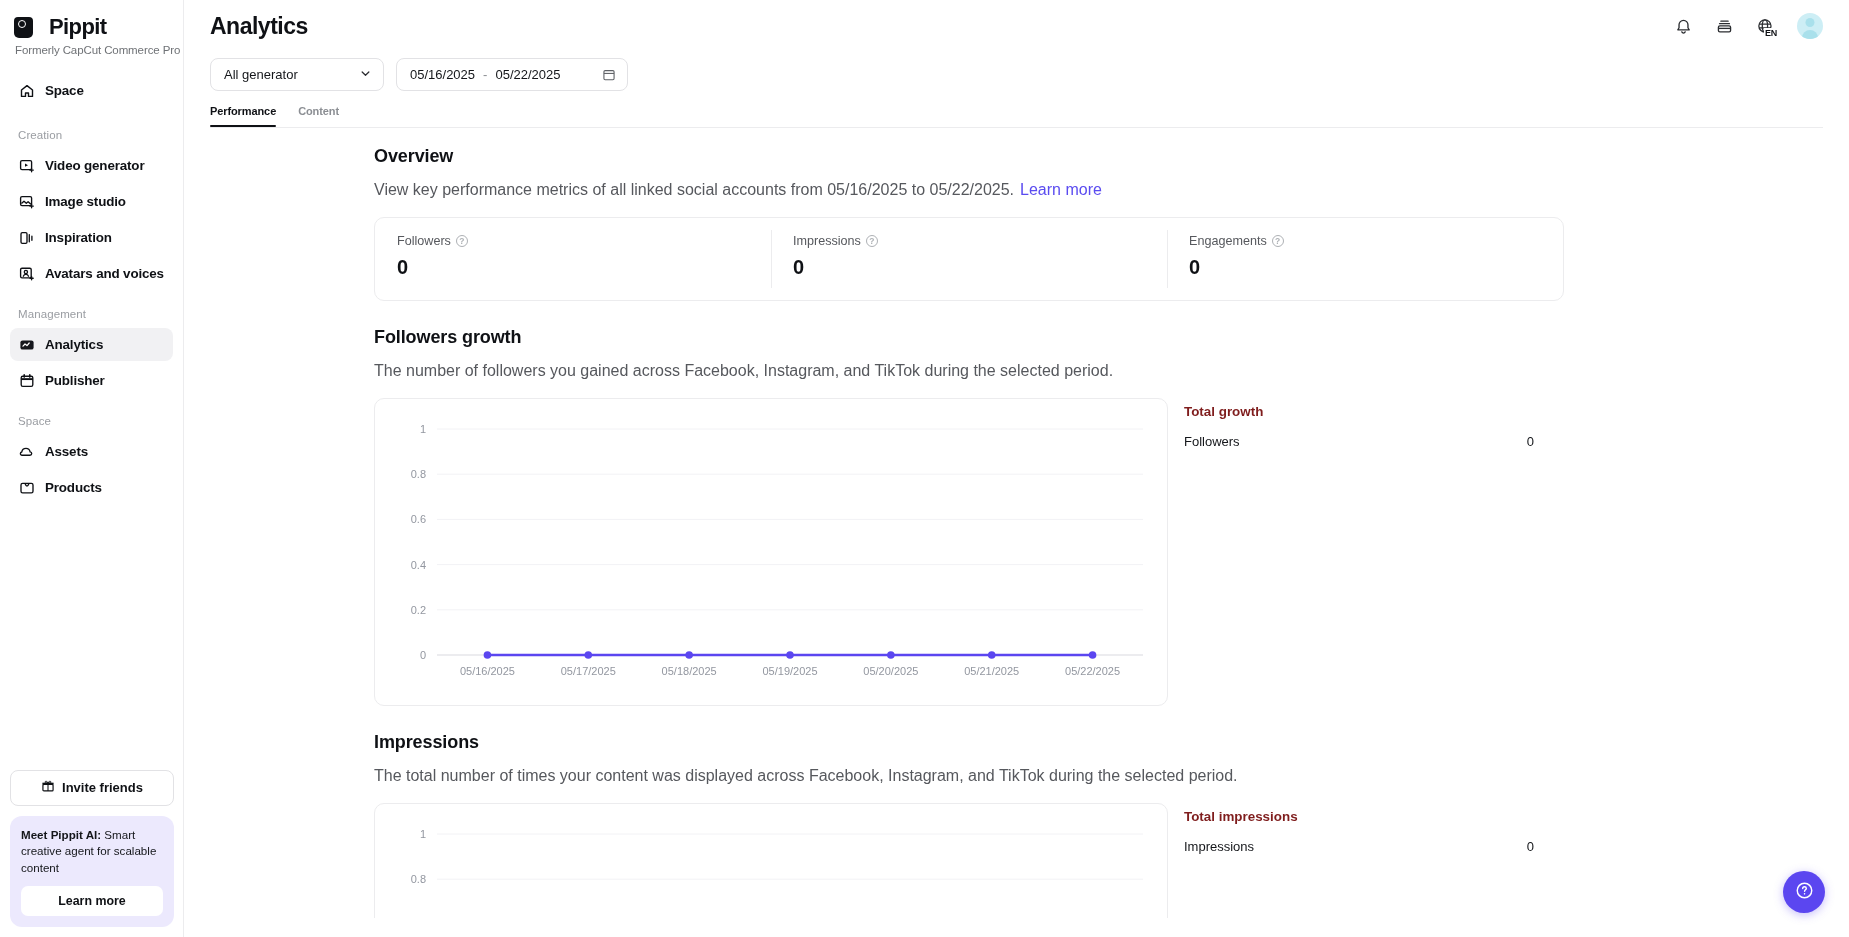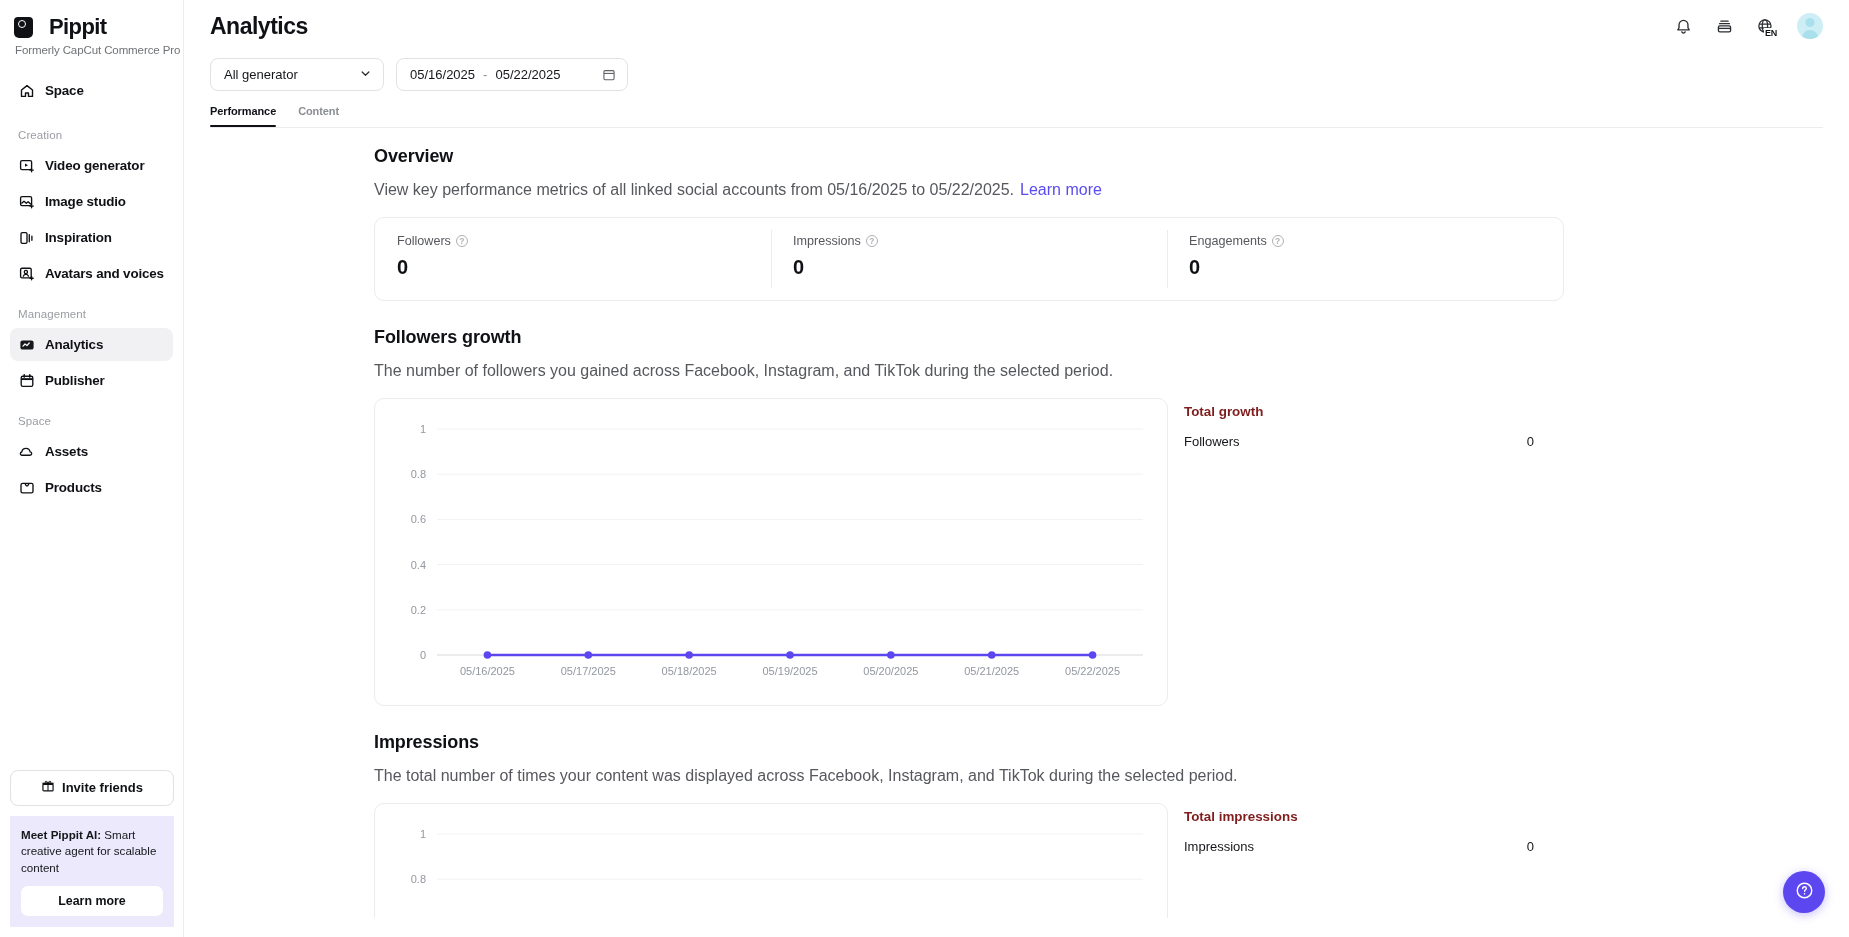--- a/index.html
+++ b/index.html
@@ -55,21 +55,21 @@
 
   
   .sb-bottom { position: absolute; left: 0; bottom: 0; width: 184px; padding: 0 10px 10px 10px; }
   .invite-btn {
     height: 36px; border: 1px solid #e2e2e5; border-radius: 8px;
     display: flex; align-items: center; justify-content: center; gap: 7px;
     font-size: 13px; font-weight: 700; color: #0f1115; cursor: pointer;
     background: #fff; margin-bottom: 10px;
   }
   .promo {
-    background: #ece9fd; border-radius: 0; padding: 11px 11px 11px 11px;
+    background: #ece9fd; border-radius: 12px; padding: 11px 11px 11px 11px;
   }
   .promo-text { font-size: 11.6px; line-height: 1.42; color: #14161a; }
   .promo-text b { font-weight: 700; }
   .promo-btn {
     margin-top: 10px; height: 30px; background: #ffffff; border-radius: 7px;
     display: flex; align-items: center; justify-content: center;
     font-size: 12.4px; font-weight: 700; color: #0f1115; cursor: pointer;
   }
 
   

